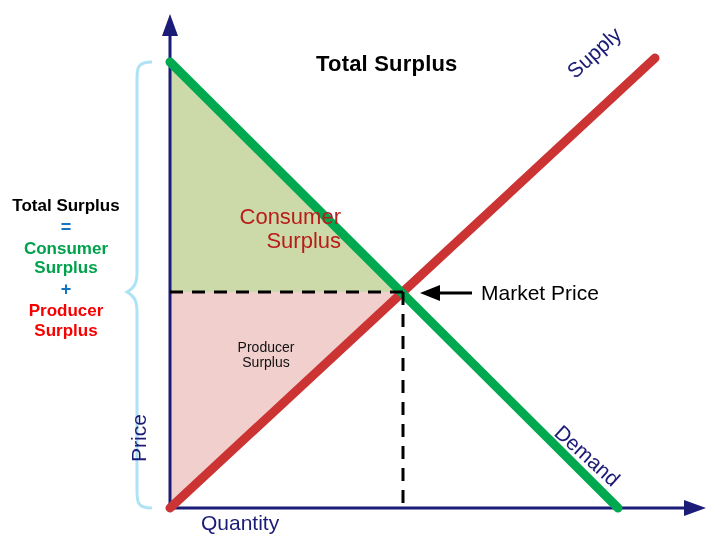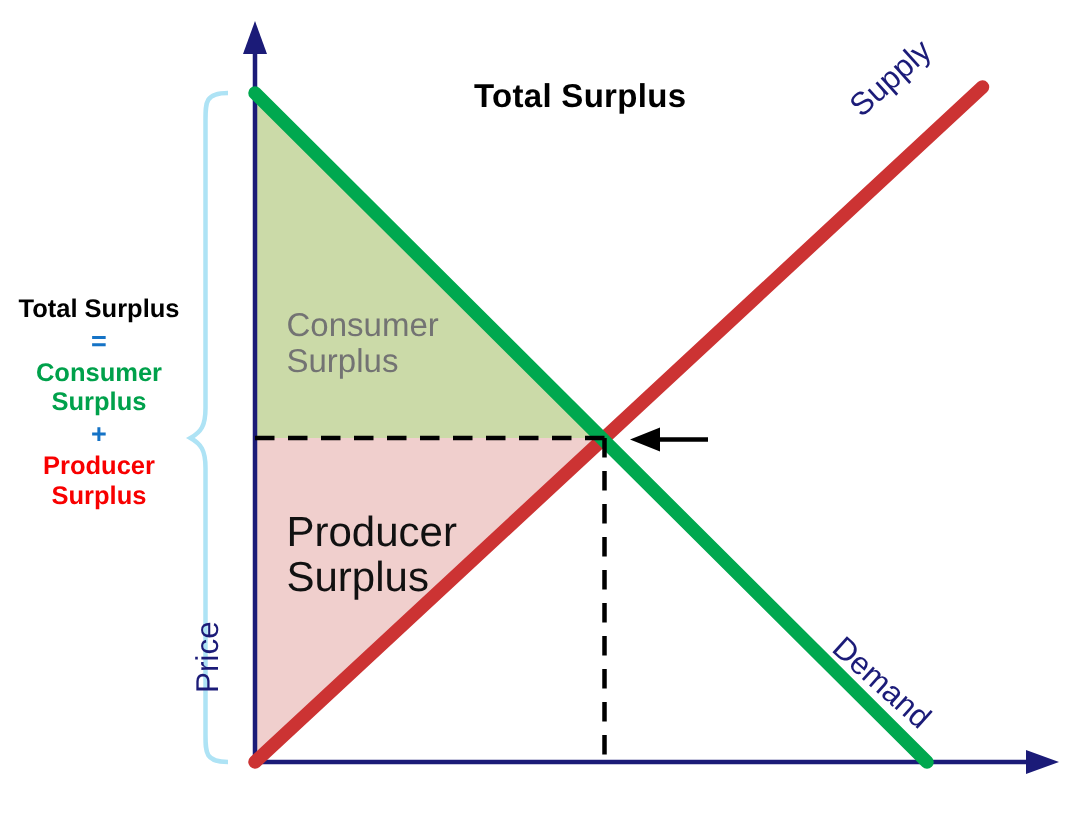--- a/index.html
+++ b/index.html
@@ -37,30 +37,30 @@
     font-size: 22px;
     font-weight: bold;
     color: #000000;
     letter-spacing: 0.2px;
   }
   
   #cs-label {
     left: 191px;
     top: 205px;
     font-size: 22px;
-    color: #737373;
-    text-align: left;
+    color: #b91c1c;
+    text-align: right;
     width: 150px;
   }
   #ps-label {
     left: 191px;
     top: 340px;
-    font-size: 28px;
+    font-size: 14px;
     color: #111111;
-    text-align: left;
+    text-align: center;
     width: 150px;
   }
   
   #market-price-label {
     left: 481px;
     top: 282px;
     font-size: 21px;
     color: #000000;
   }
   
@@ -170,26 +170,28 @@
   </svg>
 
   <div class="lbl" id="chart-title">Total Surplus</div>
 
   <div class="lbl" id="cs-label">Consumer
 Surplus</div>
 
   <div class="lbl" id="ps-label">Producer
 Surplus</div>
 
+  <div class="lbl" id="market-price-label">Market Price</div>
 
   <div class="lbl" id="supply-label">Supply</div>
 
   <div class="lbl" id="demand-label">Demand</div>
 
   <div class="lbl" id="y-axis-title">Price</div>
+  <div class="lbl" id="x-axis-title">Quantity</div>
 
   <div id="legend-block">
     <div class="line" id="legend-total">Total Surplus</div>
     <div class="line" id="legend-eq">=</div>
     <div class="line" id="legend-consumer">Consumer
 Surplus</div>
     <div class="line" id="legend-plus">+</div>
     <div class="line" id="legend-producer">Producer
 Surplus</div>
   </div>

